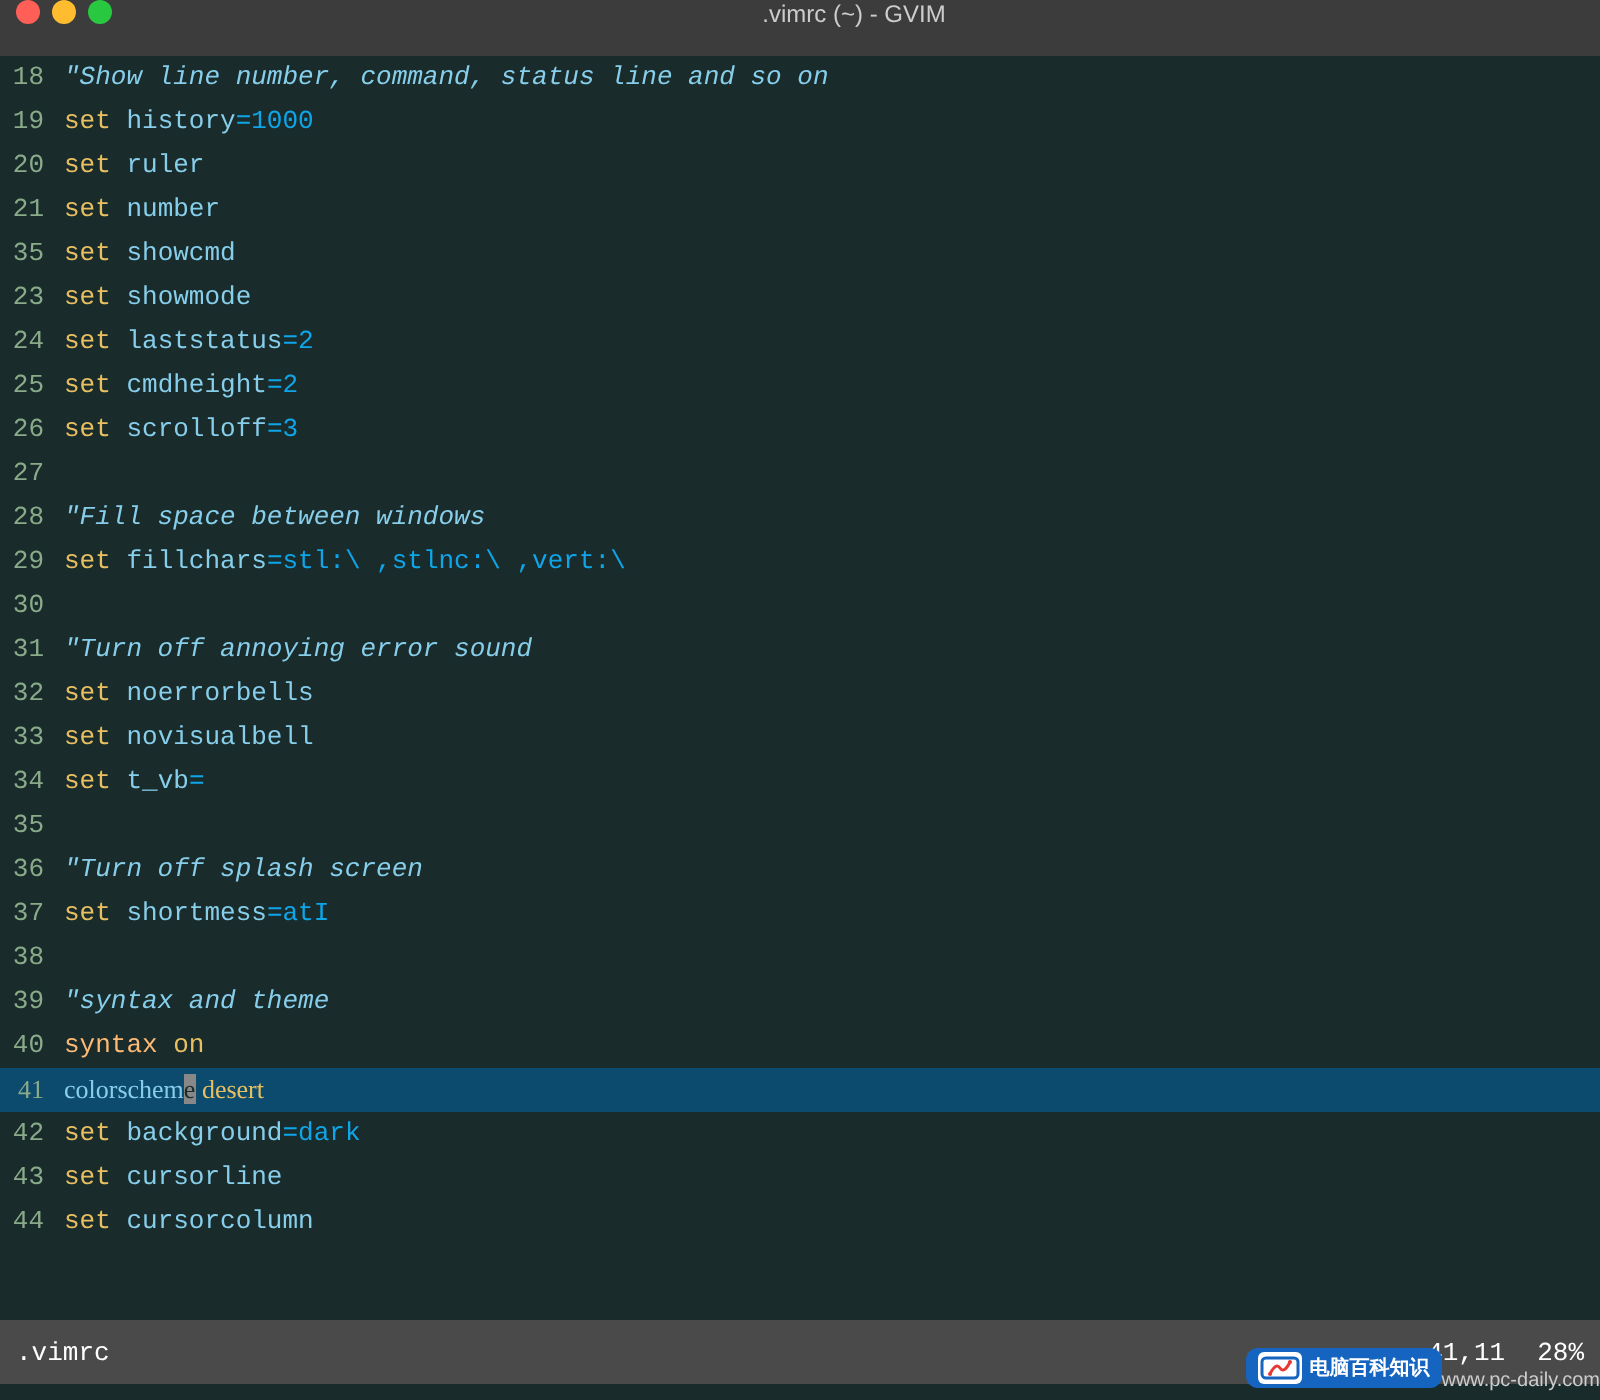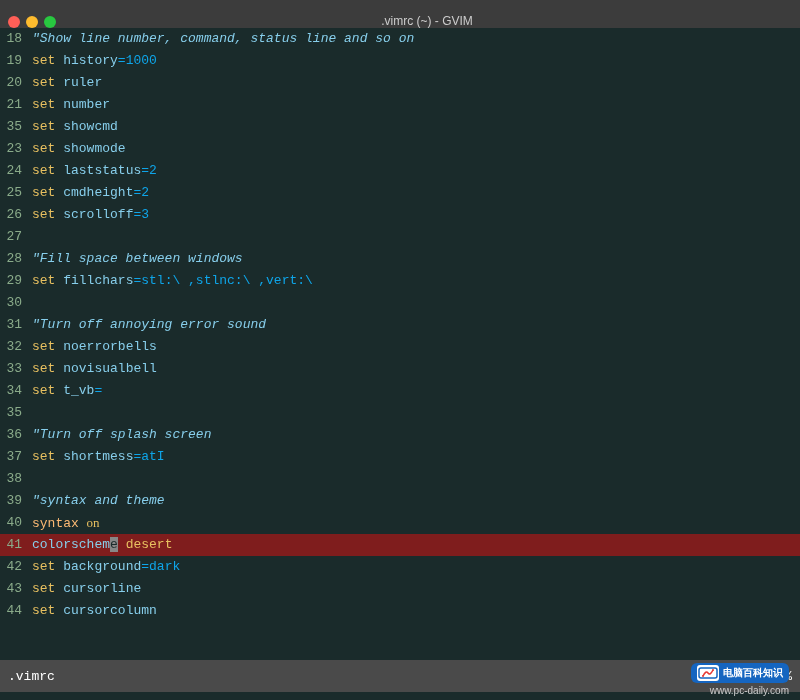--- a/index.html
+++ b/index.html
@@ -10,21 +10,21 @@
       font-family: 'Courier New', Courier, monospace;
       font-size: 13px;
       overflow: hidden;
     }
 
     
     #titlebar {
       height: 28px;
       background: #3c3c3c;
       display: flex;
-      align-items: flex-end;
+      align-items: flex-start;
       padding: 0 8px;
       gap: 6px;
     }
     .traffic-light {
       width: 12px;
       height: 12px;
       border-radius: 50%;
       display: inline-block;
     }
     .tl-close { background: #ff5f57; }
@@ -46,21 +46,22 @@
       padding: 0;
     }
 
     .line {
       display: flex;
       align-items: center;
       height: 22px;
       line-height: 22px;
     }
     .line.current-line {
-      background: #7f1d1d;
+      background: #0c4a6e;
+      font-family: Liberation Serif, serif;
     }
     .line-num {
       width: 28px;
       min-width: 28px;
       text-align: right;
       padding-right: 6px;
       color: #8aab8a;
       user-select: none;
       font-size: 13px;
     }
@@ -70,21 +71,21 @@
       font-size: 13px;
       padding-left: 4px;
     }
 
     
     .c-comment  { color: #87ceeb; font-style: italic; }
     .c-set      { color: #e8c060; }
     .c-keyword  { color: #87ceeb; }
     .c-value    { color: #0ea5e9; }
     .c-syntax   { color: #fdba74; }
-    .c-on       { color: #e8c060; font-family: Liberation Serif, serif; }
+    .c-on       { color: #e8c060; }
     .c-scheme   { color: #87ceeb; }
     .c-schemeval{ color: #e8c060; }
     .c-cursor-block {
       background: #888;
       color: #1a2b2b;
     }
 
     
     #statusbar {
       height: 22px;
@@ -101,23 +102,23 @@
     }
     #status-pos {
       margin-right: 16px;
     }
     #status-pct {}
 
     
     #watermark {
       position: absolute;
       bottom: 4px;
-      right: 11px;
-      display: flex;
-      flex-direction: column;
+      right: 0;
+      display: flex;
+      flex-direction: row;
       align-items: flex-end;
       gap: 0;
     }
     #watermark-logo {
       background: #1565c0;
       border-radius: 6px;
       padding: 2px 6px;
       display: flex;
       align-items: center;
       gap: 4px;

